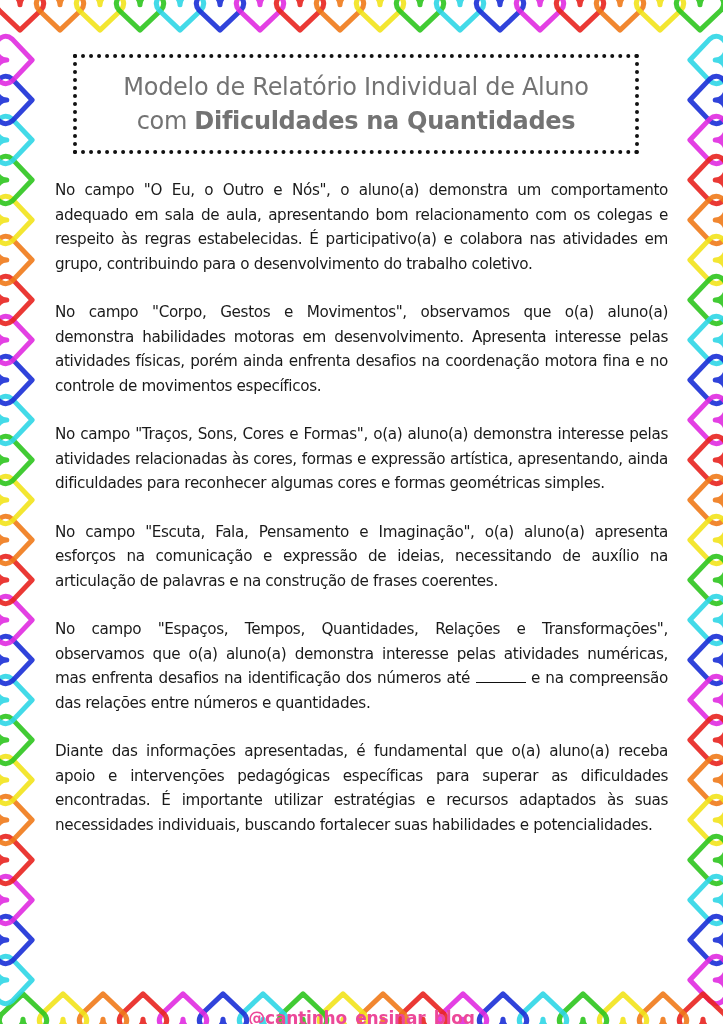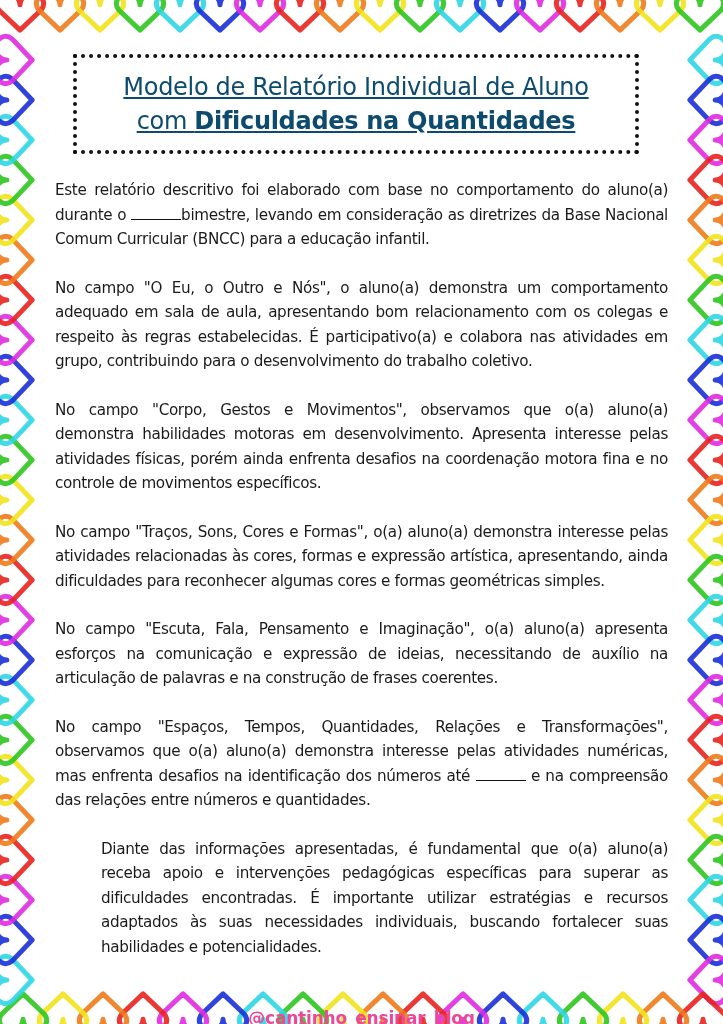--- a/index.html
+++ b/index.html
@@ -5,30 +5,30 @@
   html, body { margin:0; padding:0; background:#ffffff; }
   body { width:723px; height:1024px; position:relative; overflow:hidden; font-family:"DejaVu Sans", sans-serif; }
   #border { position:absolute; left:0; top:0; width:723px; height:1024px; pointer-events:none; }
   .title-box {
     position:absolute; left:73px; top:54px; width:566px; height:100px;
     border:4px dotted #111; box-sizing:border-box;
     display:flex; flex-direction:column; align-items:center; justify-content:center;
     background:#fff;
   }
   .title-line1, .title-line2 {
-    font-family:"DejaVu Sans", sans-serif; color:#0c4a6e; font-size:24px; line-height:34px;
-    letter-spacing:-0.3px; white-space:nowrap;text-decoration:underline;
+    font-family:"DejaVu Sans", sans-serif; color:#737373; font-size:24px; line-height:34px;
+    letter-spacing:-0.3px; white-space:nowrap;
   }
   .title-line2 .bold { font-weight:bold; }
   .content { position:absolute; left:55px; top:178px; width:613px; }
   .para {
     font-family:"DejaVu Sans", sans-serif; font-size:15.2px; line-height:24.5px; color:#1a1a1a;
     text-align:justify; margin:0 0 24px 0; letter-spacing:-0.35px; word-spacing:0px;
   }
-  .para.last-tight { margin-bottom:0;margin-left:46px; }
+  .para.last-tight { margin-bottom:0; }
   .blank { display:inline-block; width:50px; border-bottom:1.5px solid #111; height:13px; vertical-align:baseline; }
   .footer {
     position:absolute; left:0; width:723px; top:972px; text-align:center;
     font-family:"DejaVu Sans", sans-serif; font-weight:bold; font-size:17px; color:#ec4899; letter-spacing:-0.2px;margin-top:36px;
   }
 </style>
 </head>
 <body>
 
 <svg id="border" xmlns="http://www.w3.org/2000/svg" width="723" height="1024" viewBox="0 0 723 1024">
@@ -117,21 +117,20 @@
     <path d="M 0 12.100000000000001 L -20.9 -7.699999999999999 C -27.5 -15.399999999999999 -20.9 -25.299999999999997 -11 -24.200000000000003 C -4.4 -23.76 0 -18.7 0 -13.2 C 0 -18.7 4.4 -23.76 11 -24.200000000000003 C 20.9 -25.299999999999997 27.5 -15.399999999999999 20.9 -7.699999999999999 Z" fill="none" stroke="#1a2fd6" stroke-width="5" stroke-linejoin="round" opacity="0.9" transform="translate(20,100) rotate(270)"></path>
     <path d="M 0 12.100000000000001 L -20.9 -7.699999999999999 C -27.5 -15.399999999999999 -20.9 -25.299999999999997 -11 -24.200000000000003 C -4.4 -23.76 0 -18.7 0 -13.2 C 0 -18.7 4.4 -23.76 11 -24.200000000000003 C 20.9 -25.299999999999997 27.5 -15.399999999999999 20.9 -7.699999999999999 Z" fill="none" stroke="#e02be0" stroke-width="5" stroke-linejoin="round" opacity="0.9" transform="translate(20,60) rotate(270)"></path>
   </svg>
 
 <div class="title-box">
   <div class="title-line1">Modelo de Relatório Individual de Aluno</div>
   <div class="title-line2"><span>com </span><span class="bold">Dificuldades na Quantidades</span></div>
 </div>
 
 <div class="content">
-  <p class="para"><span>Este relatório descritivo foi elaborado com base no comportamento do aluno(a) durante o </span><span class="blank"></span><span>bimestre, levando em consideração as diretrizes da Base Nacional Comum Curricular (BNCC) para a educação infantil.</span></p>
   <p class="para">No campo "O Eu, o Outro e Nós", o aluno(a) demonstra um comportamento adequado em sala de aula, apresentando bom relacionamento com os colegas e respeito às regras estabelecidas. É participativo(a) e colabora nas atividades em grupo, contribuindo para o desenvolvimento do trabalho coletivo.</p>
   <p class="para">No campo "Corpo, Gestos e Movimentos", observamos que o(a) aluno(a) demonstra habilidades motoras em desenvolvimento. Apresenta interesse pelas atividades físicas, porém ainda enfrenta desafios na coordenação motora fina e no controle de movimentos específicos.</p>
   <p class="para">No campo "Traços, Sons, Cores e Formas", o(a) aluno(a) demonstra interesse pelas atividades relacionadas às cores, formas e expressão artística, apresentando, ainda  dificuldades para reconhecer algumas cores e formas geométricas simples.</p>
   <p class="para">No campo "Escuta, Fala, Pensamento e Imaginação", o(a) aluno(a) apresenta esforços na comunicação e expressão de ideias, necessitando de auxílio na articulação de palavras e na construção de frases coerentes.</p>
   <p class="para"><span>No campo "Espaços, Tempos, Quantidades, Relações e Transformações", observamos que o(a) aluno(a) demonstra interesse pelas atividades numéricas, mas enfrenta desafios na identificação dos números até </span><span class="blank"></span><span> e na compreensão das relações entre números e quantidades.</span></p>
   <p class="para last-tight">Diante das informações apresentadas, é fundamental que o(a) aluno(a) receba apoio e intervenções pedagógicas específicas para superar as dificuldades encontradas. É importante utilizar estratégias e recursos adaptados às suas necessidades individuais, buscando fortalecer suas habilidades e potencialidades.</p>
 </div>
 
 <div class="footer">@cantinho_ensinar_blog</div>
 

